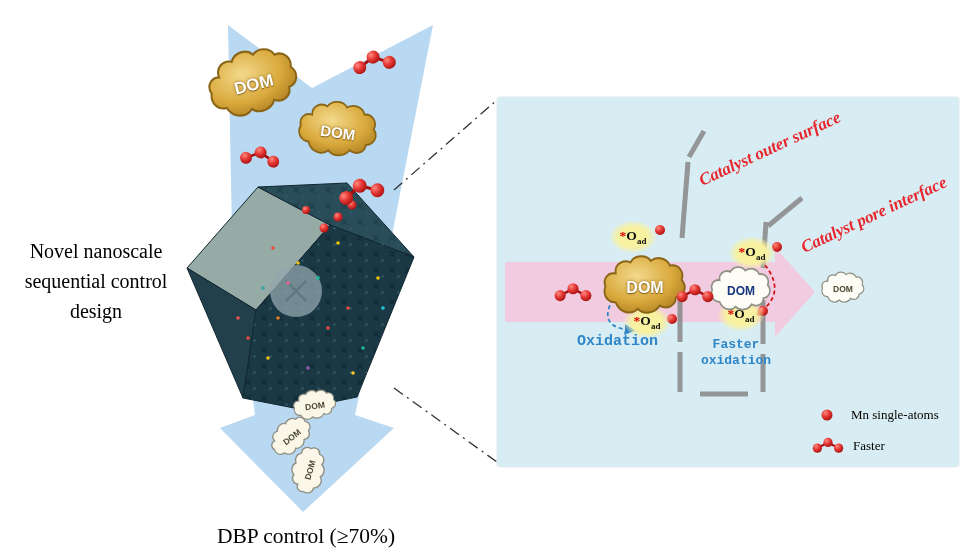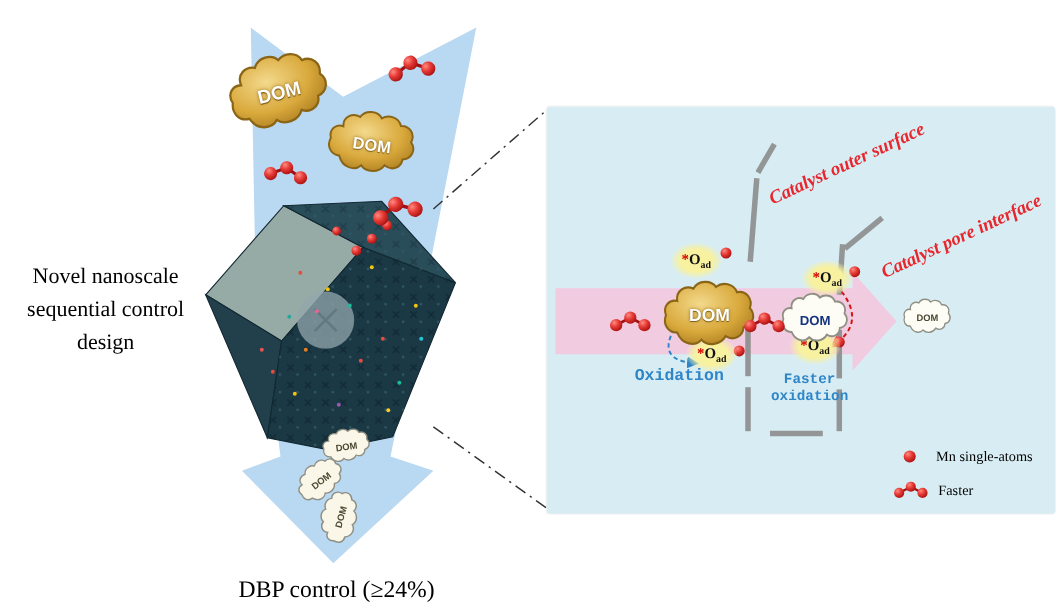--- a/index.html
+++ b/index.html
@@ -160,21 +160,21 @@
   <div class="cloud tinycloud abs" style="left:285px;top:452px;width:50px;height:36px;transform:rotate(-75deg)">
     <svg viewBox="0 0 120 80" preserveAspectRatio="none">
       <use href="#cloudPath" fill="#faf6e8" stroke="#8f8f84" stroke-width="3"></use>
       </svg>
     <span class="cloud-label" style="font-size:8.5px">DOM</span>
   </div>
 
   <div class="abs design-text pre">Novel nanoscale
 sequential control
 design</div>
-  <div class="abs dbp-text">DBP control (≥24%)</div>
+  <div class="abs dbp-text">DBP control (≥70%)</div>
 
 
   <div class="abs panel">
 
     <svg class="abs" style="left:0;top:0" width="462" height="370">
       <defs>
         <marker id="mBlue" markerWidth="6" markerHeight="6" refX="3" refY="3" orient="auto">
             <path d="M0,0 L6,3 L0,6 Z" fill="#2e86c8"></path>
           </marker>
         <marker id="mRed" markerWidth="6" markerHeight="6" refX="3" refY="3" orient="auto">

